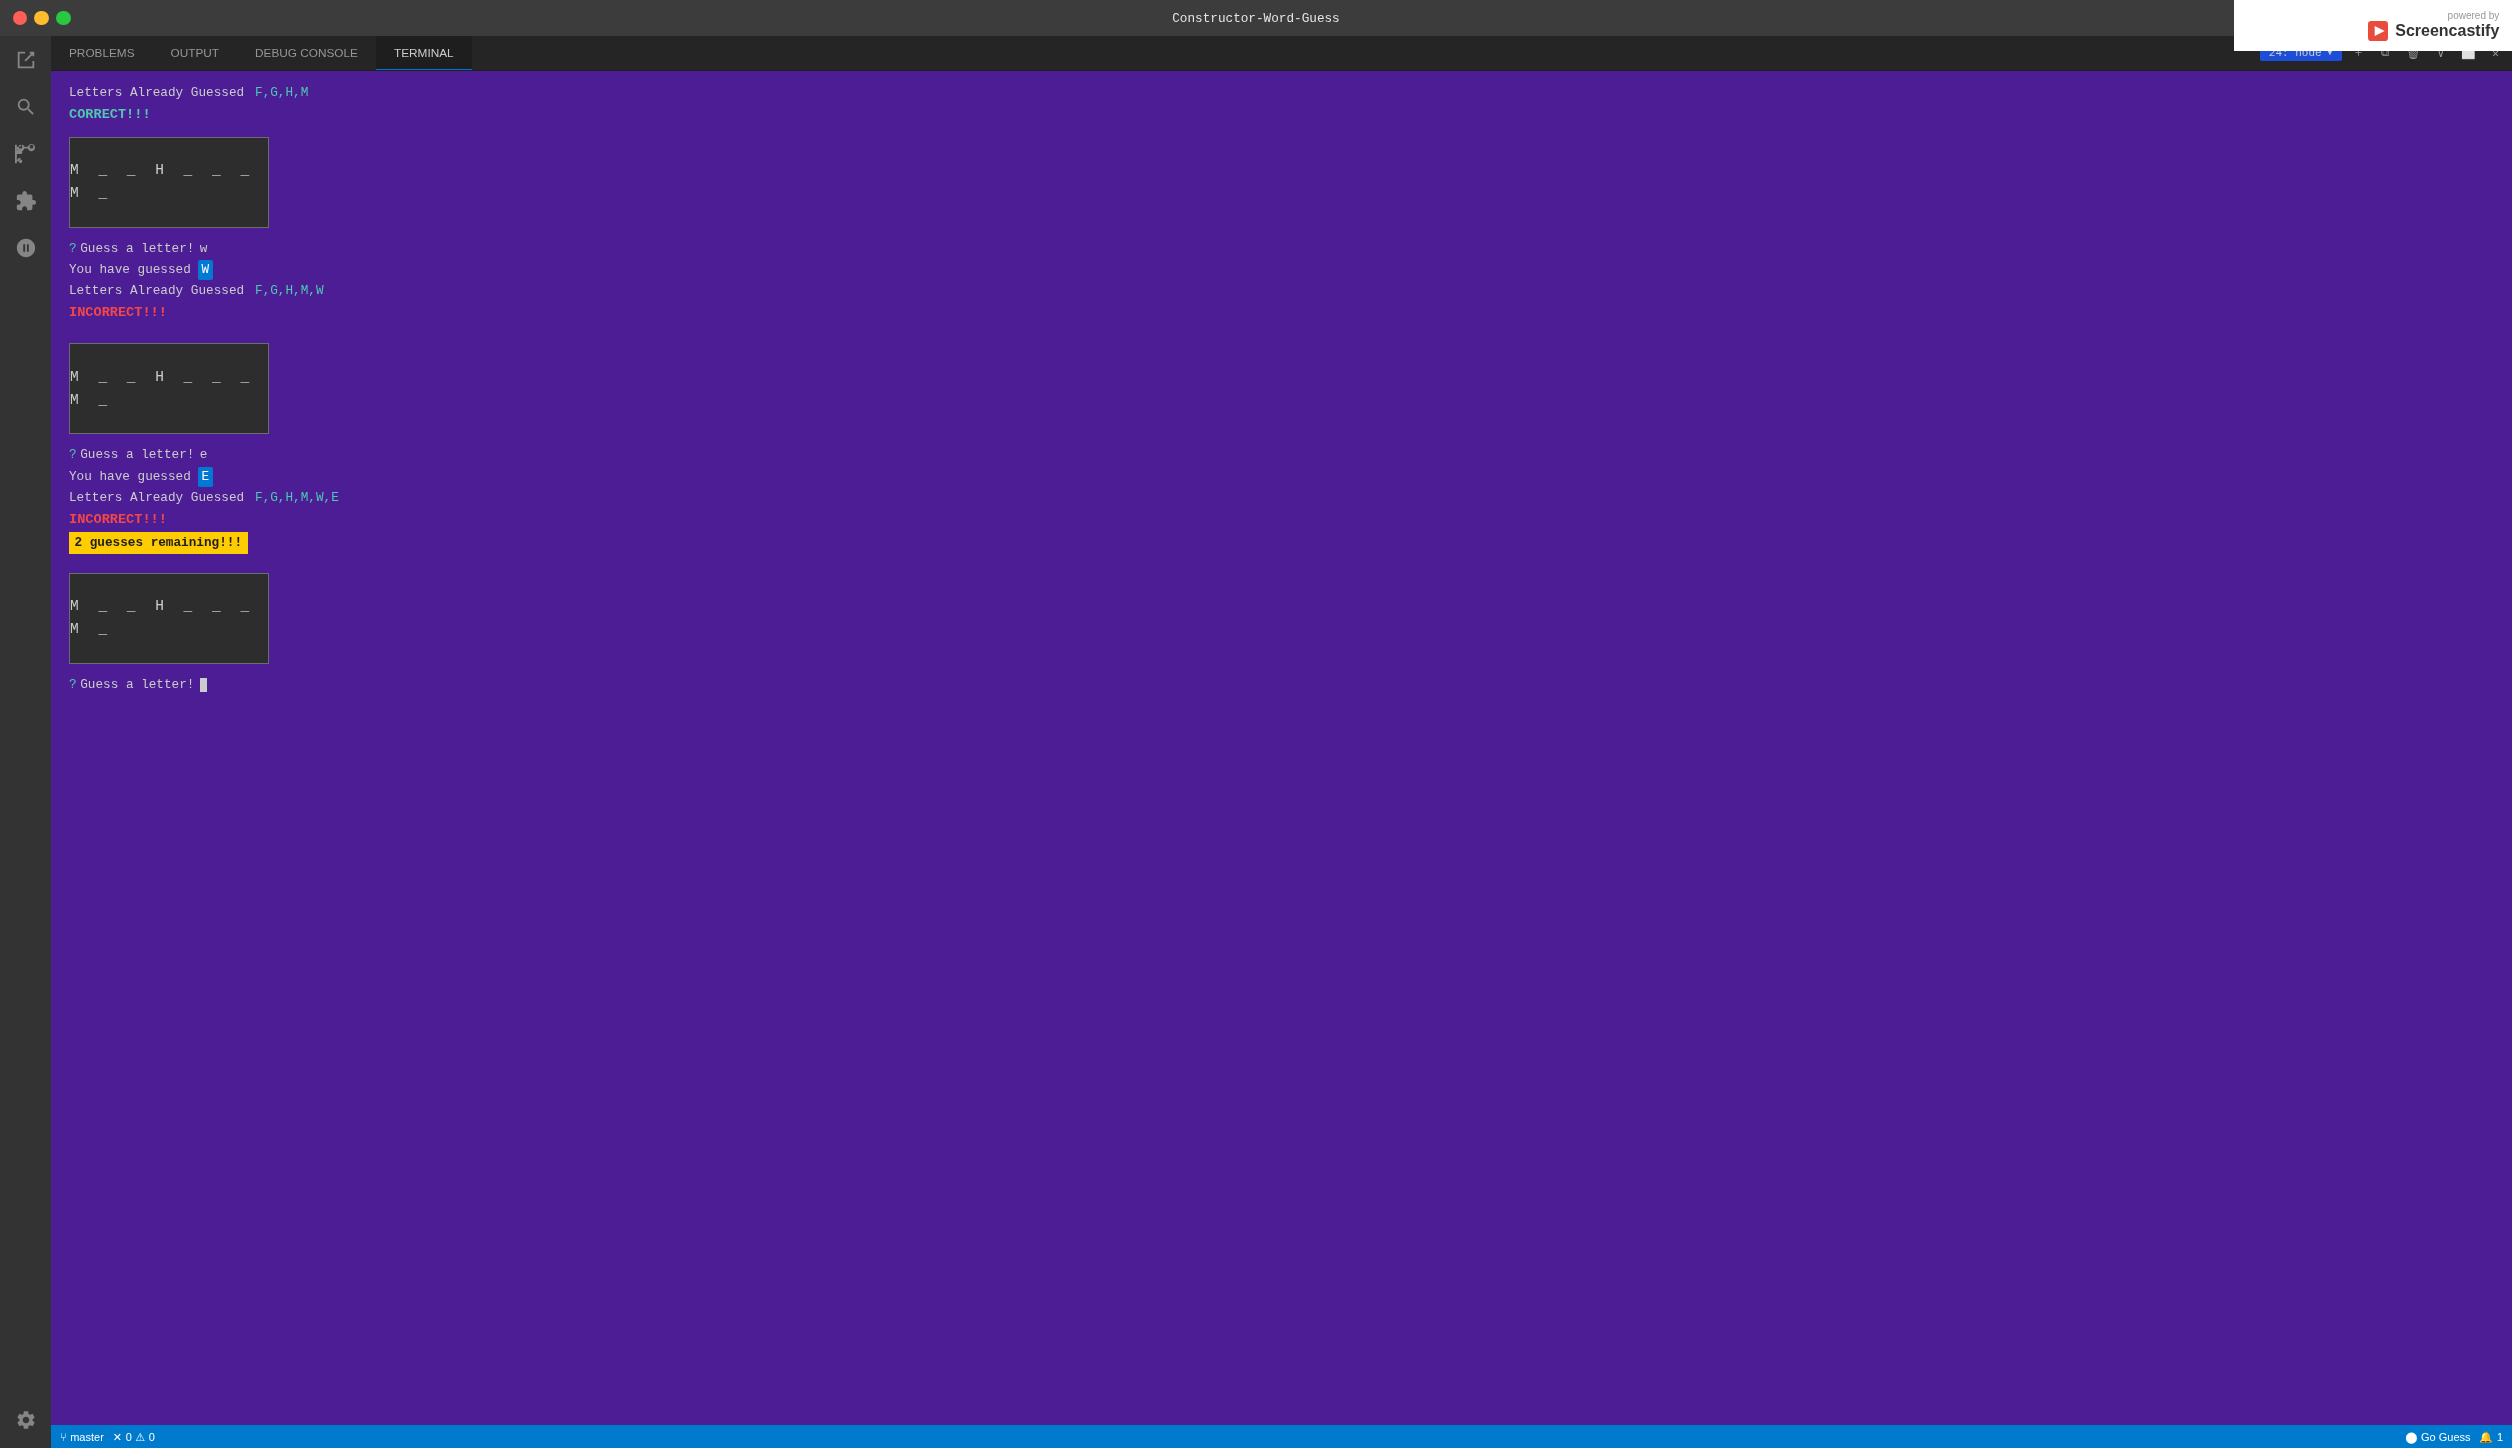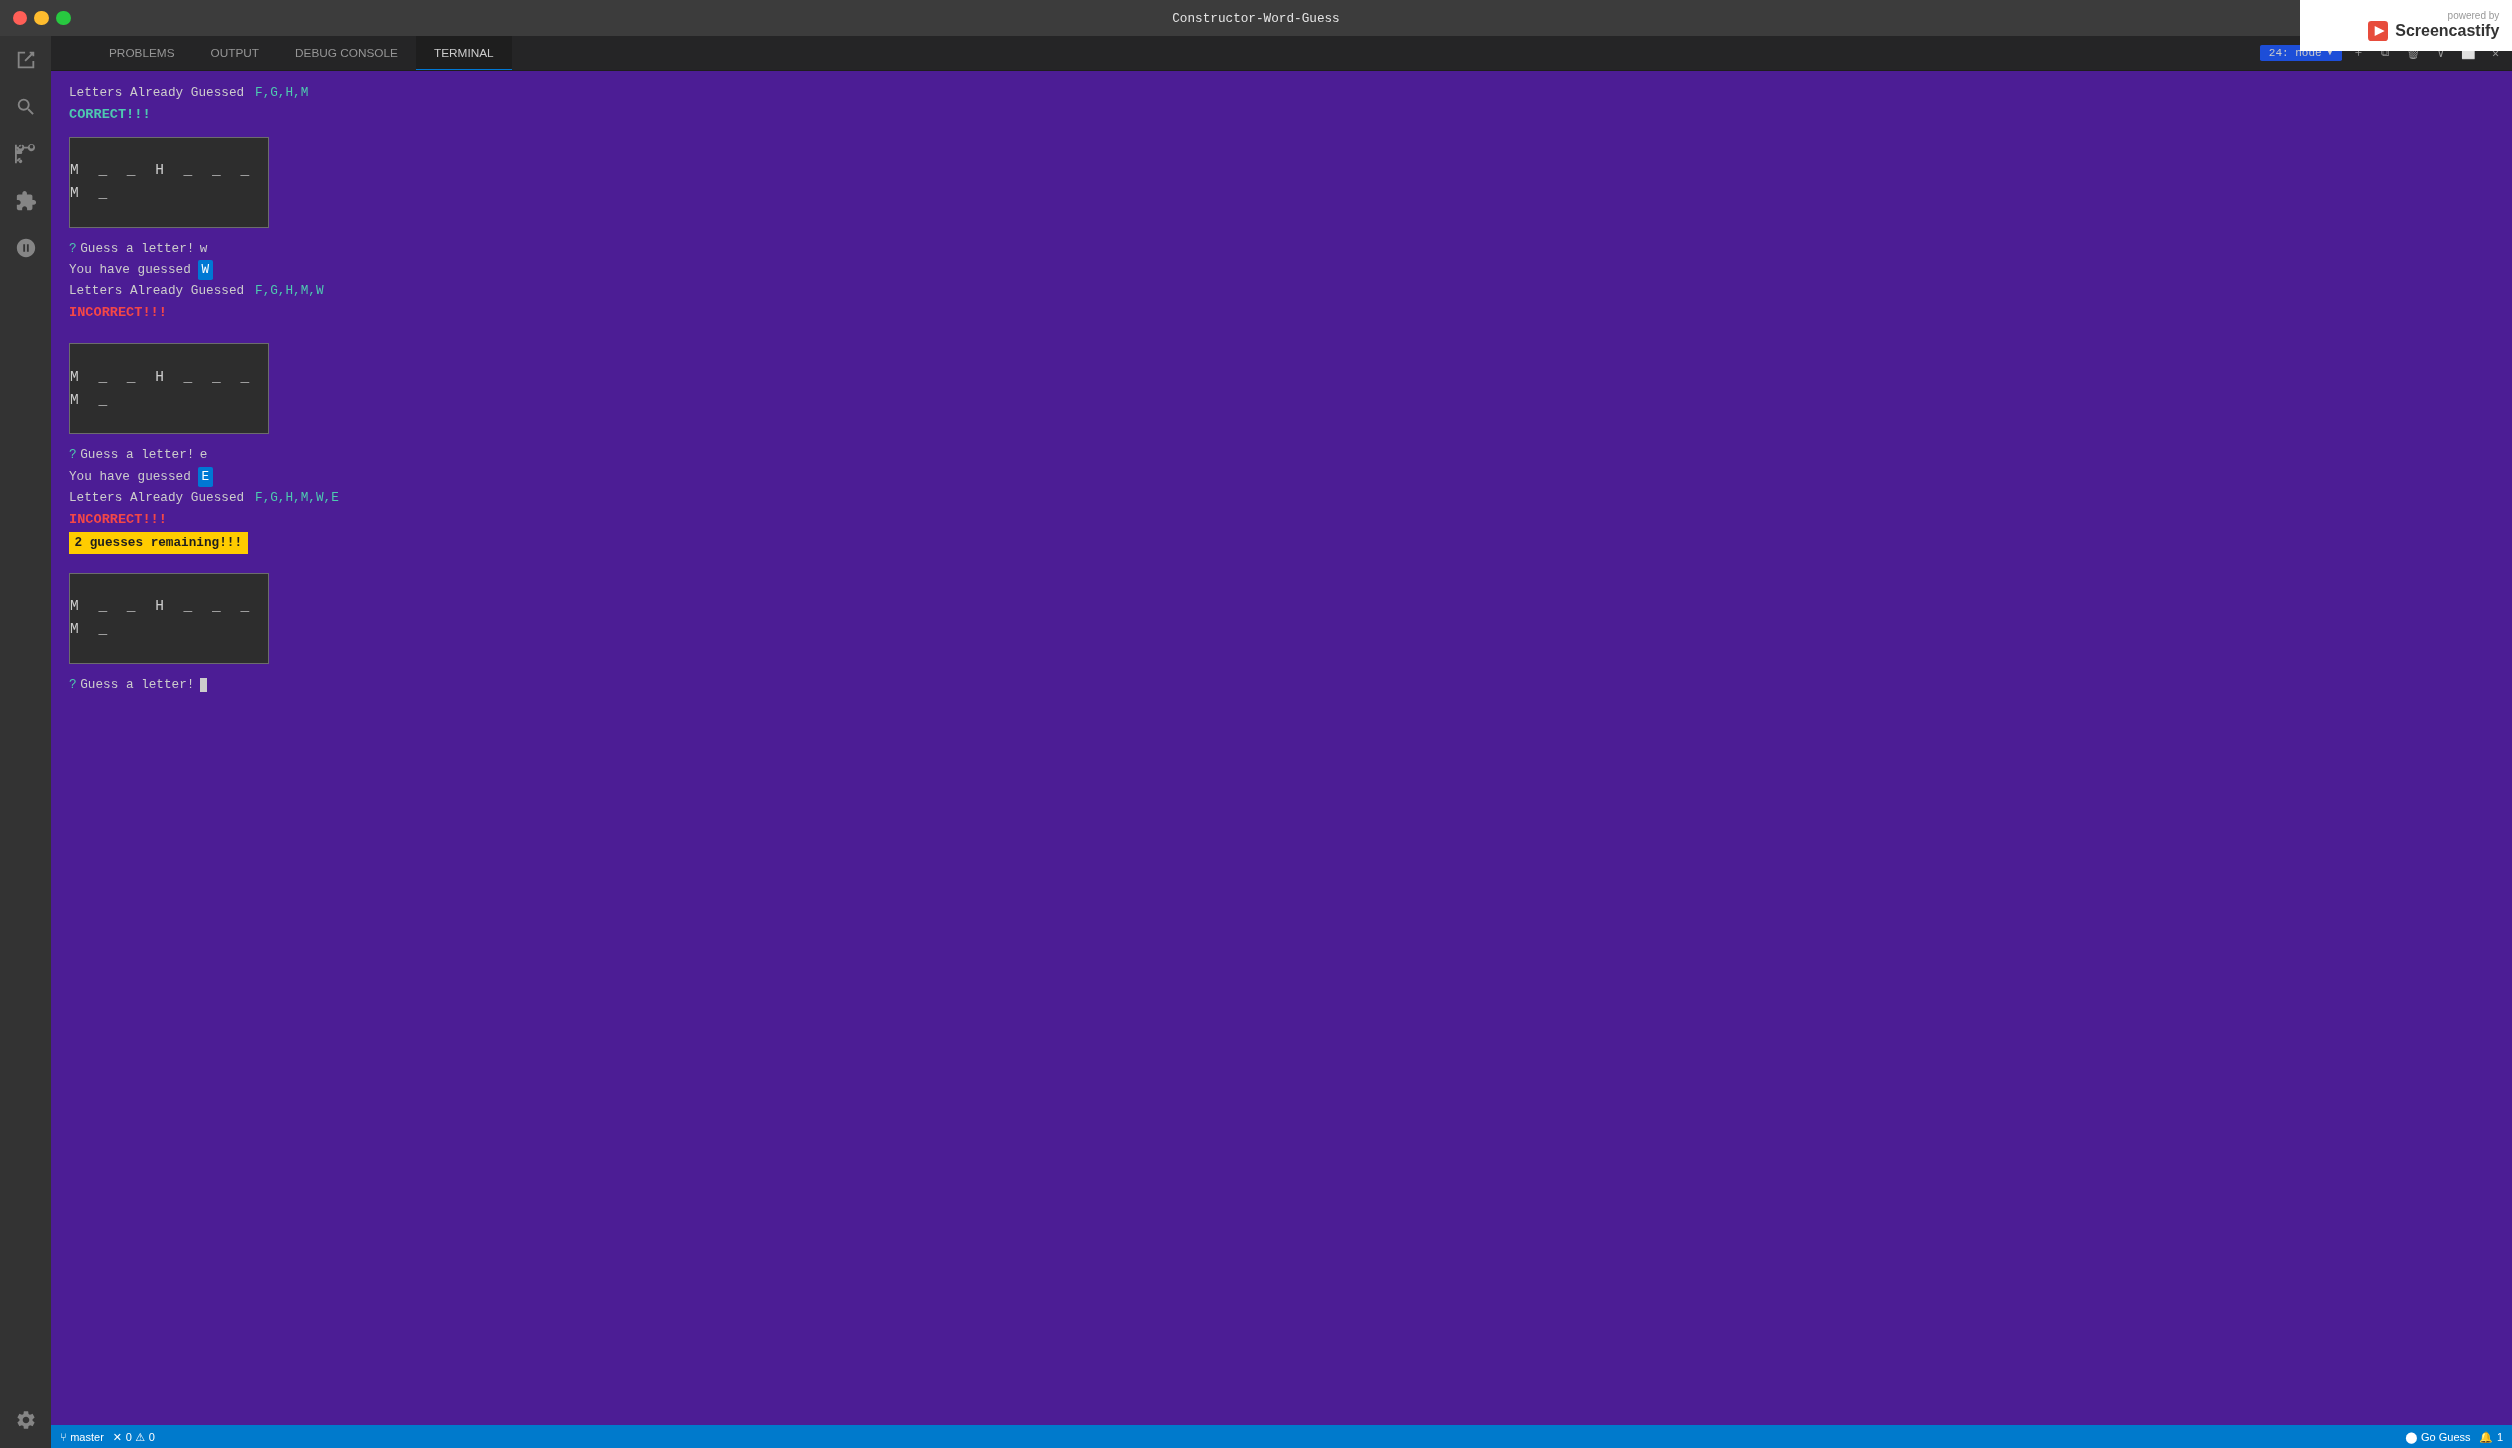--- a/index.html
+++ b/index.html
@@ -48,21 +48,21 @@
       top: 0;
       background: white;
       padding: 5.5px 12.7px;
       display: flex;
       align-items: center;
       gap: 7.3px;
       font-family: -apple-system, sans-serif;
       font-size: 10px;
       color: #333;
       height: 51px;
-      width: 212px;
+      width: 278px;
     }
     .screencastify-badge .powered-by {
       font-size: 9px;
       color: #666;
     }
 
     
     .vscode-container {
       display: flex;
       height: calc(1449px - 36px);
@@ -102,21 +102,20 @@
       background: #1e1e1e;
     }
 
     
     .tab-bar {
       height: 35px;
       background: #252526;
       display: flex;
       align-items: stretch;
       border-bottom: 0.9px solid #1e1e1e;
-      padding-left: 40px;
     }
     .tab {
       padding: 0 18px;
       display: flex;
       align-items: center;
       font-size: 11.8px;
       color: #969696;
       cursor: pointer;
       font-family: -apple-system, sans-serif;
       border-bottom: 1.8px solid transparent;

